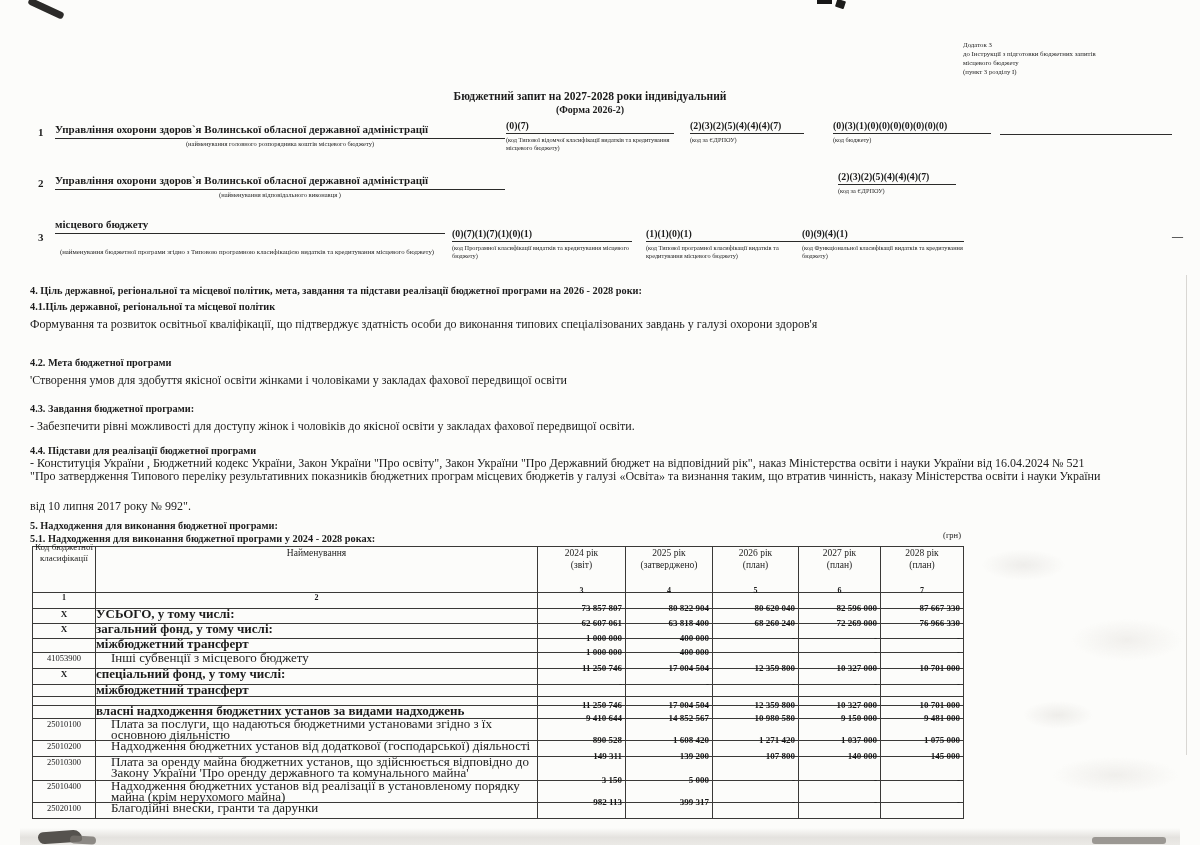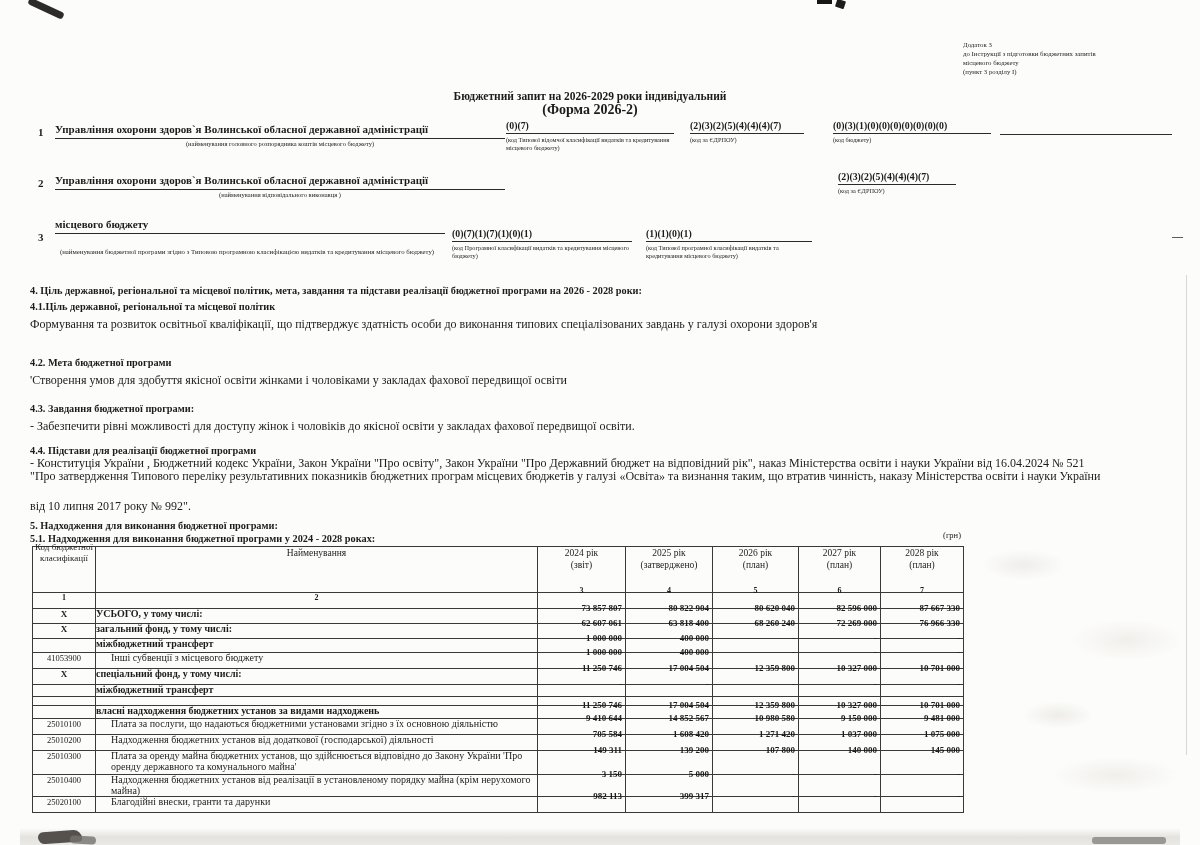--- a/index.html
+++ b/index.html
@@ -29,21 +29,21 @@
   .mark-bl-a{left:38px;top:831px;width:44px;height:12px;background:#55524e;border-radius:6px 10px 4px 8px;transform:rotate(-4deg);}
   .mark-bl-b{left:70px;top:836px;width:26px;height:8px;background:#75726d;border-radius:4px;transform:rotate(3deg);opacity:.8;}
   .mark-br{left:1092px;top:837px;width:74px;height:7px;background:#8d8a85;border-radius:3px;opacity:.85;}
   .edge-line{left:1186px;top:275px;width:1px;height:480px;background:#d9d7d3;}
   .dash-art{position:absolute;left:1172px;top:230px;font-weight:bold;font-size:11px;color:#1c1c1c;}
   
   .appendix{position:absolute;left:963px;top:40px;width:200px;font-size:6.8px;line-height:9px;color:#262626;}
   
   .title{position:absolute;left:0;top:90px;width:1180px;text-align:center;font-weight:bold;}
   .title .t1{font-size:11.5px;line-height:13px;}
-  .title .t2{font-size:14px;line-height:14px;}
+  .title .t2{font-size:10px;line-height:14px;}
   
   .inum{position:absolute;font-weight:bold;font-size:11px;}
   .iname{position:absolute;font-weight:bold;font-size:11px;line-height:12.5px;border-bottom:1.5px solid #2a2a29;padding-bottom:2px;}
   .icap{position:absolute;font-size:6.5px;line-height:8px;text-align:center;color:#242424;}
   .cb{position:absolute;text-align:left;}
   .cbv{font-weight:bold;font-size:9.8px;line-height:12px;border-bottom:1.4px solid #2a2a29;padding-bottom:1px;white-space:nowrap;}
   .cbc{font-size:6.3px;line-height:8px;padding-top:1.5px;color:#242424;}
   .trail{position:absolute;border-top:1.3px solid #2e2d2c;}
   
   .sec{position:absolute;left:30px;width:1145px;font-size:12px;line-height:13px;}
@@ -52,21 +52,21 @@
   .grn{position:absolute;left:32px;top:530px;width:929px;text-align:right;font-size:8.5px;}
   table.rev{position:absolute;left:32px;top:546px;width:931px;border-collapse:collapse;table-layout:fixed;}
   table.rev td{border:1px solid #3a3937;padding:0;vertical-align:top;overflow:visible;}
   table.rev{border:1.5px solid #33322f;}
   .hdr td{text-align:center;font-size:9.5px;line-height:12px;vertical-align:middle;}
   .kod-wrap{position:relative;top:-5px;display:block;font-size:9px;line-height:10.5px;padding:0 2px;overflow-wrap:anywhere;}
   .numrow td{text-align:center;font-size:8px;font-weight:bold;height:15px;vertical-align:top;padding-top:2px;}
   .ns{position:relative;top:-7px;display:inline-block;}
   td.code{text-align:center;font-size:8.5px;padding-top:2px;}
   td.code.bx{font-weight:bold;font-size:9px;}
-  td.nm{font-size:10px;line-height:10.5px;padding:1.5px 2px 0 5px;font-family:Liberation Serif, serif;}
+  td.nm{font-size:13px;line-height:10.5px;padding:1.5px 2px 0 5px;font-family:Liberation Serif, serif;}
   td.nm.b{font-weight:bold;}
   td.nm.ind{padding-left:15px;}
   td.v{position:relative;}
   .vv{position:absolute;right:3px;top:-6px;font-weight:bold;font-size:9px;white-space:nowrap;}
 </style>
 </head>
 <body>
 
 <div class="page">
 
@@ -82,21 +82,21 @@
   <div class="dash-art">—</div>
 
   <div class="appendix">
     <div>Додаток 3</div>
     <div>до Інструкції з підготовки бюджетних запитів</div>
     <div>місцевого бюджету</div>
     <div>(пункт 3 розділу І)</div>
   </div>
 
   <div class="title">
-    <div class="t1">Бюджетний запит на 2026-2029 роки індивідуальний</div>
+    <div class="t1">Бюджетний запит на 2027-2028 роки індивідуальний</div>
     <div class="t2">(Форма 2026-2)</div>
   </div>
 
   <div class="inum" style="left:38px;top:126px;">1</div>
   <div class="iname" style="left:55px;top:123px;width:450px;">Управління охорони здоров`я Волинської обласної державної адміністрації</div>
   <div class="icap" style="left:55px;top:140px;width:450px;">(найменування головного розпорядника коштів місцевого бюджету)</div>
   <div class="cb" style="left:506px;top:120px;width:168px;">
     <div class="cbv">(0)(7)</div>
     <div class="cbc">(код Типової відомчої класифікації видатків та кредитування місцевого бюджету)</div>
   </div>
@@ -123,20 +123,24 @@
     <div>місцевого бюджету</div>
   </div>
   <div class="icap" style="left:48px;top:248px;width:398px;font-size:6.8px;">(найменування бюджетної програми згідно з Типовою програмною класифікацією видатків та кредитування місцевого бюджету)</div>
   <div class="cb" style="left:452px;top:228px;width:180px;">
     <div class="cbv">(0)(7)(1)(7)(1)(0)(1)</div>
     <div class="cbc">(код Програмної класифікації видатків та кредитування місцевого бюджету)</div>
   </div>
   <div class="cb" style="left:646px;top:228px;width:166px;">
     <div class="cbv">(1)(1)(0)(1)</div>
     <div class="cbc">(код Типової програмної класифікації видатків та кредитування місцевого бюджету)</div>
+  </div>
+  <div class="cb" style="left:802px;top:228px;width:162px;">
+    <div class="cbv">(0)(9)(4)(1)</div>
+    <div class="cbc">(код Функціональної класифікації видатків та кредитування бюджету)</div>
   </div>
 
   <div class="sec h" style="top:284px;">4. Ціль державної, регіональної та місцевої політик, мета, завдання та підстави реалізації бюджетної програми на 2026 - 2028 роки:</div>
   <div class="sec h" style="top:300px;">4.1.Ціль державної, регіональної та місцевої політик</div>
   <div class="sec" style="top:318px;">Формування та розвиток освітньої кваліфікації, що підтверджує здатність особи до виконання типових спеціалізованих завдань у галузі охорони здоров'я</div>
   <div class="sec h" style="top:356px;">4.2. Мета бюджетної програми</div>
   <div class="sec" style="top:374px;">'Створення умов для здобуття якісної освіти жінками і чоловіками у закладах фахової передвищої освіти</div>
   <div class="sec h" style="top:402px;">4.3. Завдання бюджетної програми:</div>
   <div class="sec" style="top:420px;">- Забезпечити рівні можливості для доступу жінок і чоловіків до якісної освіти у закладах фахової передвищої освіти.</div>
   <div class="sec h" style="top:444px;">4.4. Підстави для реалізації бюджетної програми</div>
@@ -363,21 +367,21 @@
             <span class="vv">9 150 000</span>
           </td>
         <td class="v">
             <span class="vv">9 481 000</span>
           </td>
       </tr>
       <tr style="height:16px;">
         <td class="code">25010200</td>
         <td class="nm ind">Надходження бюджетних установ від додаткової (господарської) діяльності</td>
         <td class="v">
-            <span class="vv">705 584</span>
+            <span class="vv">890 528</span>
           </td>
         <td class="v">
             <span class="vv">1 608 420</span>
           </td>
         <td class="v">
             <span class="vv">1 271 420</span>
           </td>
         <td class="v">
             <span class="vv">1 037 000</span>
           </td>

